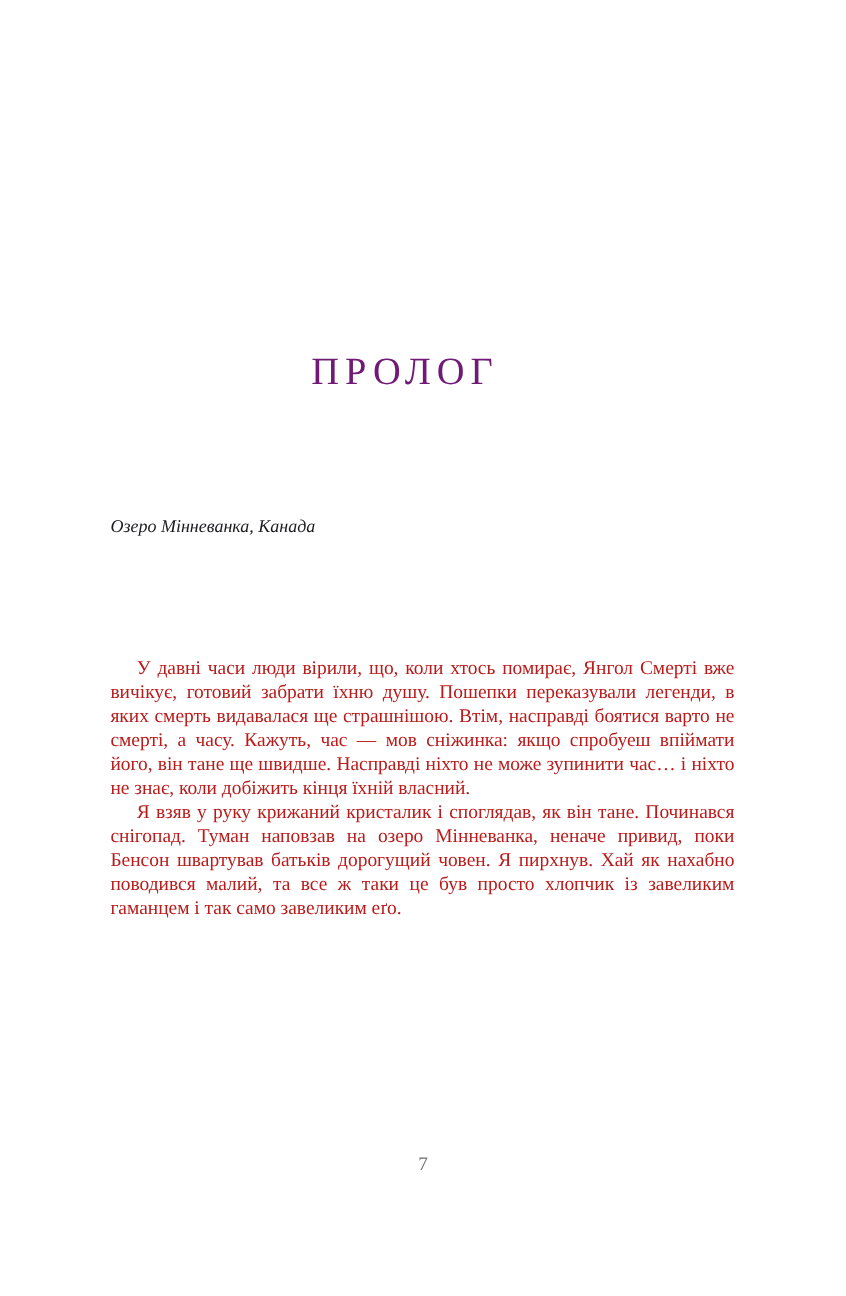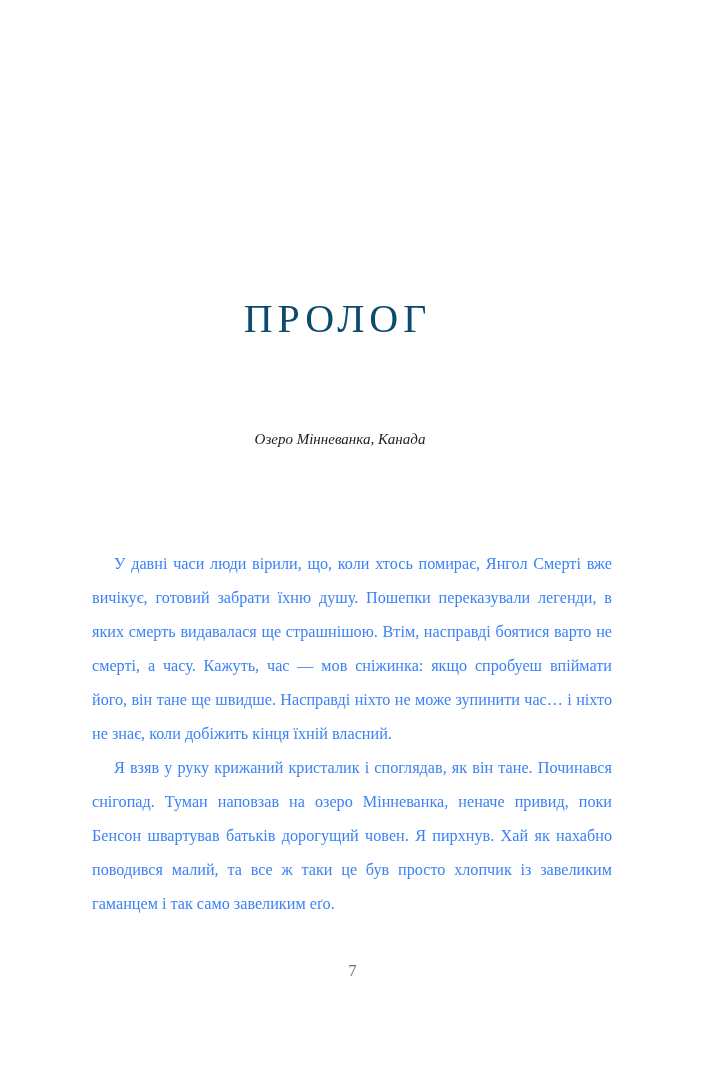--- a/index.html
+++ b/index.html
@@ -18,52 +18,52 @@
   }
 
   
   .chapter-title {
     position: absolute;
     left: 0;
     top: 272px;
     width: 675px;            
     text-align: center;
     font-family: "Liberation Serif", "DejaVu Serif", serif;
-    font-size: 40px;
+    font-size: 32px;
     font-weight: 400;
     letter-spacing: 5px;
-    color: #0c4a6e;
+    color: #701a75;
     line-height: 1;
     white-space: nowrap;
   }
 
   
   .epigraph {
     position: absolute;
     left: 92px;
     top: 430px;
     width: 496px;            
-    text-align: center;
+    text-align: left;
     font-family: "Liberation Serif", "DejaVu Serif", serif;
     font-style: italic;
     font-size: 15px;
     color: #1c1c20;
     line-height: 1.3;
   }
 
   
   .body-text {
     position: absolute;
     left: 92px;
     top: 547px;
     width: 520px;            
     font-family: "Liberation Serif", "DejaVu Serif", serif;
     font-size: 16.2px;
-    line-height: 34px;
-    color: #3b82f6;
+    line-height: 20px;
+    color: #b91c1c;
     text-align: justify;
     text-justify: inter-word;
     hyphens: manual;
   }
 
   .body-text p {
     margin: 0;
     text-indent: 22px;
   }
 

